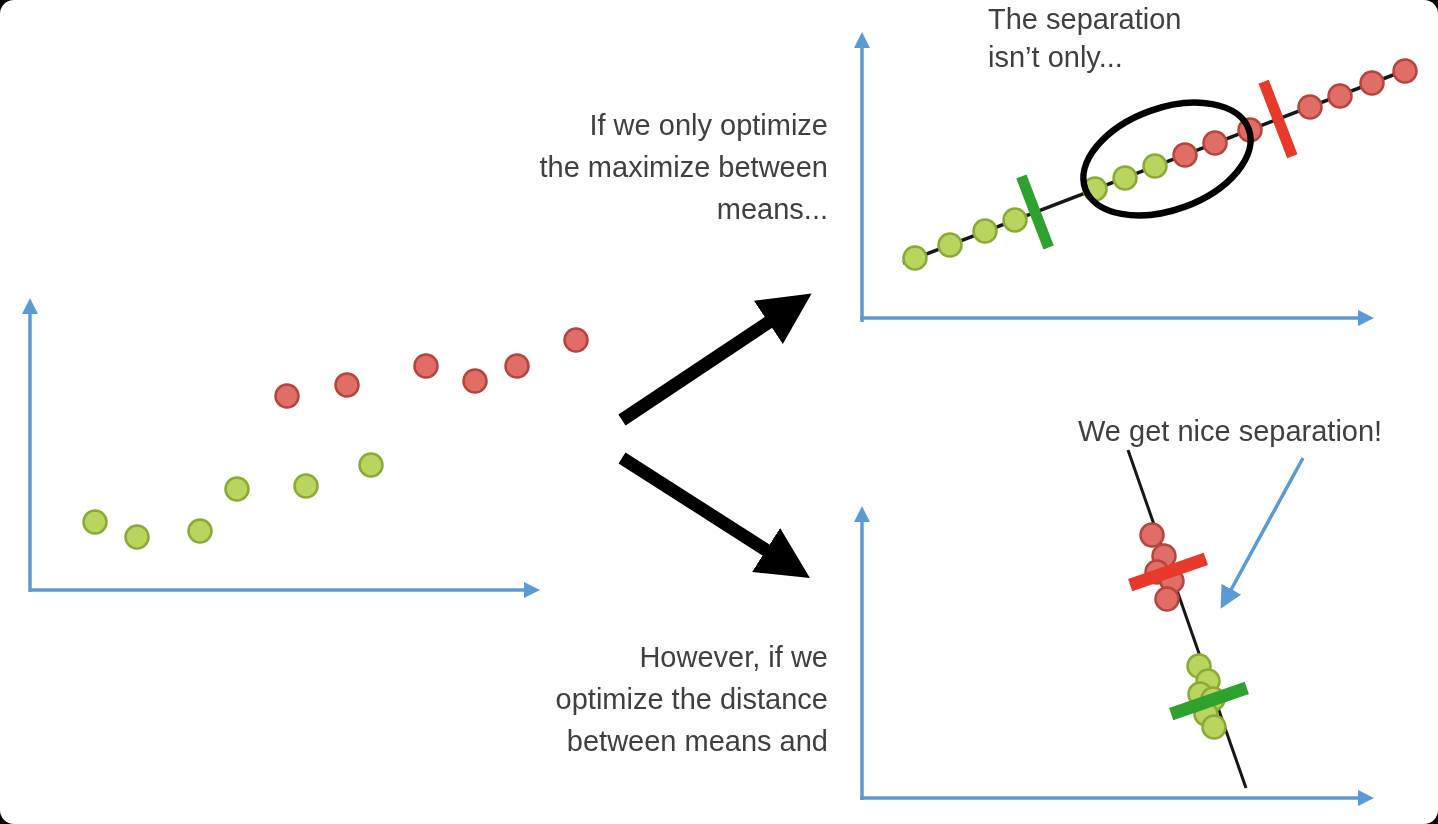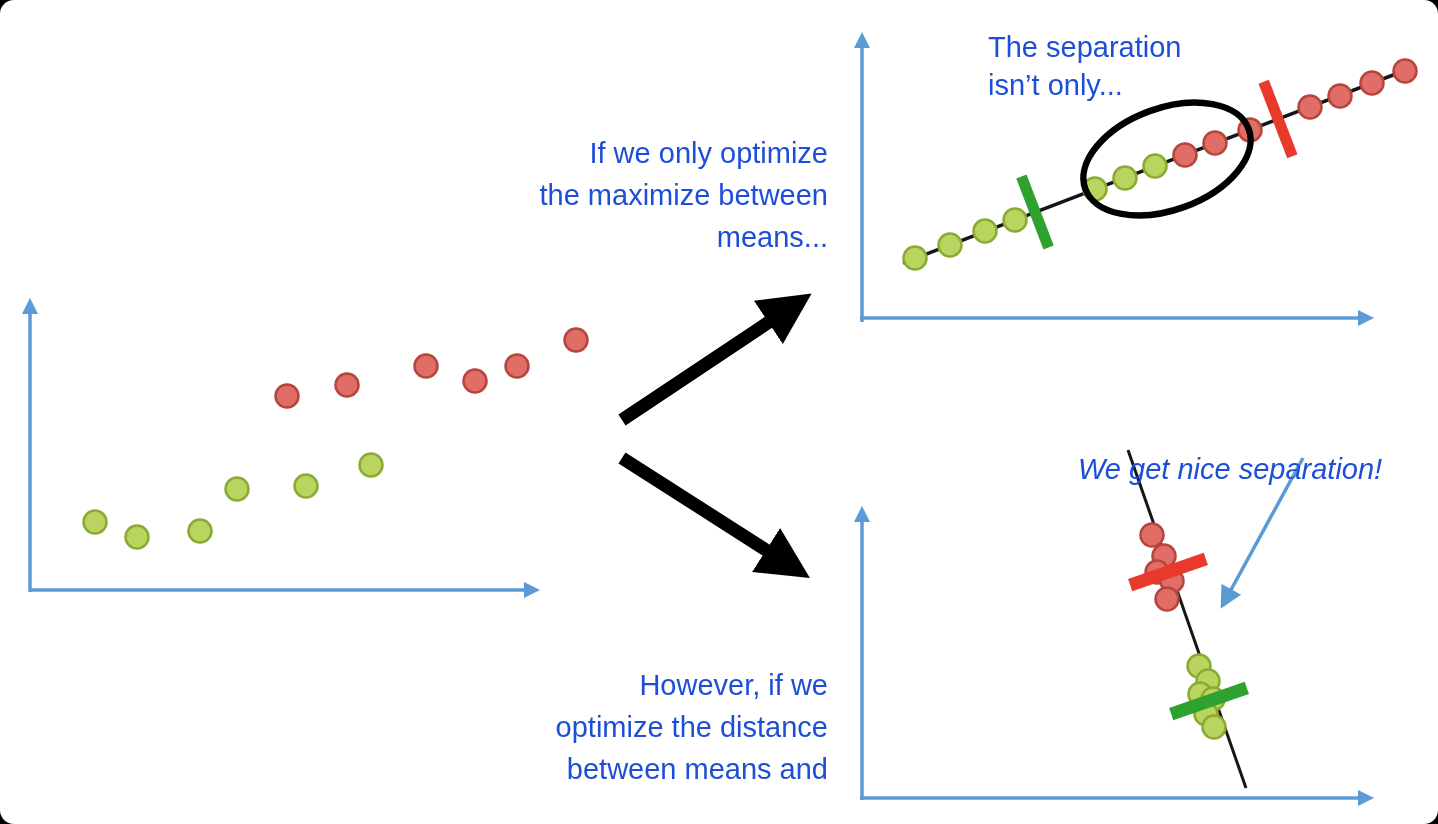--- a/index.html
+++ b/index.html
@@ -10,28 +10,27 @@
     border-radius:14px;
     overflow:hidden;
     font-family:"Liberation Sans", sans-serif;
     color:#1c1c1c;
   }
   #diagram{position:absolute;left:0;top:0;width:1438px;height:824px;}
   .annotation{
     position:absolute;
     font-size:29px;
     line-height:42px;
-    color:#1d4ed8;
-    margin-top:28px;
+    color:#404040;
   }
   .annotation.right{text-align:right;}
   .annotation.left{text-align:left;}
   #ann-maximize{left:430px;top:104px;width:398px;}
   #ann-separation-bad{left:988px;top:0px;width:360px;line-height:38px;}
-  #ann-nice-separation{left:1078px;top:420px;width:360px;white-space:nowrap;font-style:italic;}
+  #ann-nice-separation{left:1078px;top:410px;width:360px;white-space:nowrap;}
   #ann-optimize{left:430px;top:636px;width:398px;}
 </style>
 </head>
 <body>
 
 <div class="page">
 
   <svg id="diagram" viewBox="0 0 1438 824" xmlns="http://www.w3.org/2000/svg">
     <defs>
       <marker id="axis-head" markerWidth="4.6" markerHeight="4.6" refX="2.3" refY="2.3" orient="auto">

